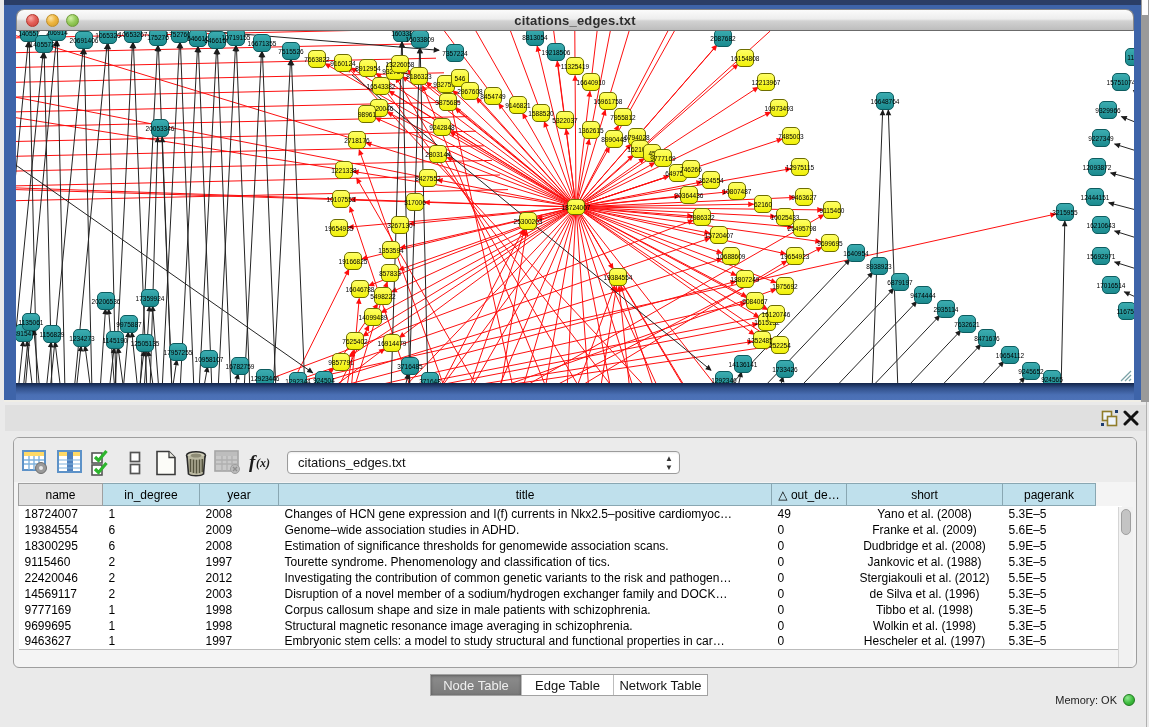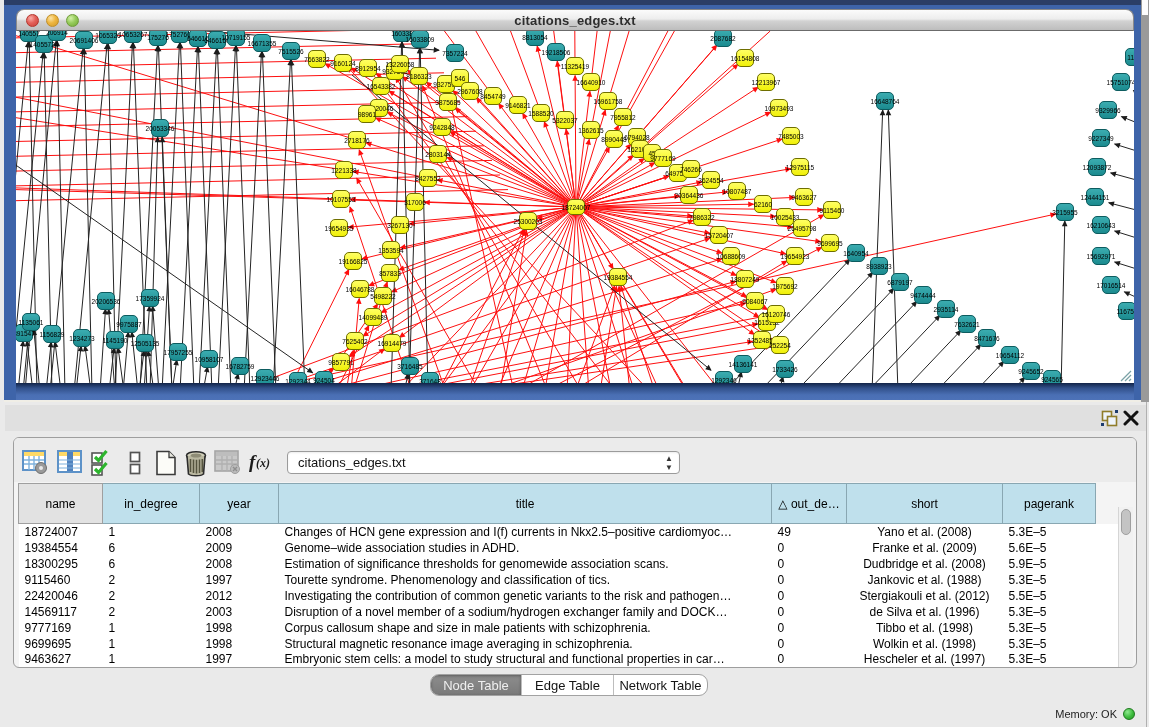--- a/index.html
+++ b/index.html
@@ -28,39 +28,39 @@
 #inner { position:absolute; left:13px; top:35px; width:1124px; height:231px;
   background:#f4f4f4; border:1px solid #9e9e9e; border-radius:6px; overflow:hidden; }
 #tbar { position:absolute; left:0; top:0; width:100%; height:44px; background:#ebebeb; }
 #tbar svg { position:absolute; top:12px; }
 #combo { position:absolute; left:273px; top:13px; width:393px; height:23px; background:#ffffff;
   border:1px solid #9b9b9b; border-radius:4px; font-size:13px; color:#111; line-height:21px;
   padding-left:10px; box-shadow:inset 0 1px 2px rgba(0,0,0,0.08); }
 #combo .arr { position:absolute; right:6px; top:2px; font-size:8px; color:#333; line-height:9px; text-align:center; }
 table#dt { position:absolute; left:4px; top:45px; border-collapse:collapse; table-layout:fixed;
   font-size:12px; color:#000; }
-#dt th { height:40px; background:#bfe0ec; border:1px solid #89a7b2; font-weight:normal;
+#dt th { height:22px; background:#bfe0ec; border:1px solid #89a7b2; font-weight:normal;
   font-size:12px; text-align:center; padding:0; overflow:hidden; white-space:nowrap; }
 #dt th.h0 { background:#e2e2e2; border-color:#9f9f9f; }
 #dt th.h7 { background:#f4f4f4; border-color:#f4f4f4; border-left:1px solid #89a7b2;}
 #dt td { height:16px; padding:0 0 0 6px; white-space:nowrap; overflow:hidden; background:#fff; }
 #dt td.c5 { text-align:center; padding:0; }
 #dt tr:last-child td { border-bottom:1px solid #bbb; }
 #vsb { position:absolute; right:3px; top:69px; width:15px; height:162px; background:#f1f1f1;
   border-left:1px solid #d5d5d5; }
 #vsb .th { position:absolute; left:2px; top:2px; width:10px; height:26px; background:#c4c4c4;
   border:1px solid #9f9f9f; border-radius:5px; }
 #tabs { position:absolute; left:430px; top:272px; height:22px; display:flex;
-  border:1px solid #a2a2a2; border-radius:9px; overflow:hidden; background:#fff;
+  border:1px solid #a2a2a2; border-radius:0; overflow:hidden; background:#fff;
   font-size:13px; }
 #tabs div { height:100%; line-height:21px; text-align:center; }
 #tabs .sel { background:linear-gradient(180deg,#8d8d8d,#7a7a7a); color:#efefef;
   box-shadow:inset 0 1px 3px rgba(0,0,0,0.35); }
 #tabs .ns { color:#141414; border-left:1px solid #bdbdbd; }
-#status { position:absolute; right:14px; top:306px; font-size:11px; color:#1d1d1d; }
+#status { position:absolute; right:14px; top:292px; font-size:11px; color:#1d1d1d; }
 #status .dot { display:inline-block; width:12px; height:12px; border-radius:50%;
   background:radial-gradient(circle at 35% 30%,#8fe98f,#3dbb3d 55%,#2a9a2a); border:1px solid #1d7a1d;
   vertical-align:-2px; margin-left:6px; }
 #redge { position:absolute; left:1146px; top:402px; width:1px; height:325px; background:#b0b0b0; }
 </style></head>
 <body>
 <div id="gwin">
   <div class="topdark"></div>
   <div id="titlebar">
     <div class="tl t1"></div>

